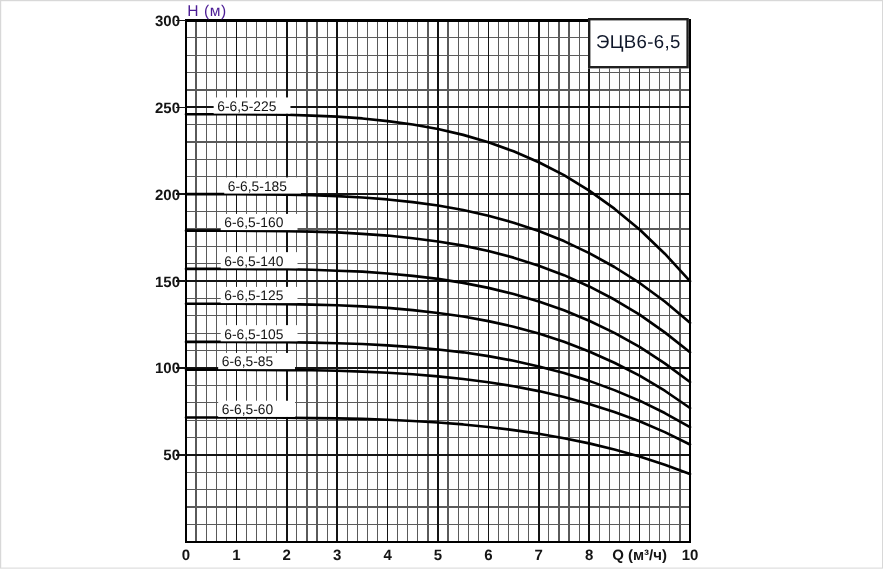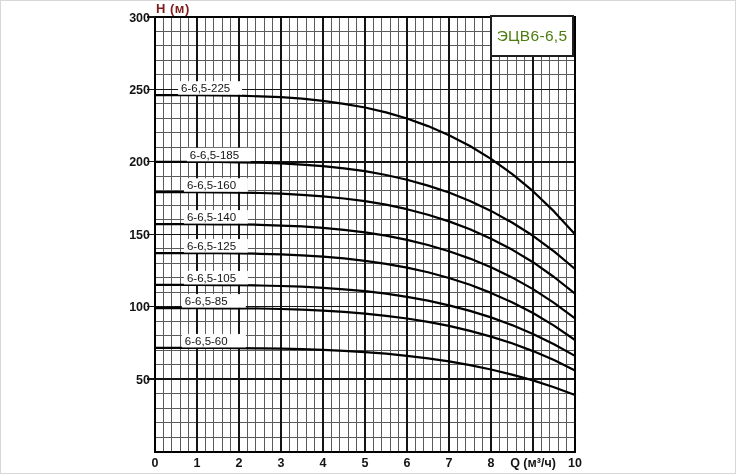--- a/index.html
+++ b/index.html
@@ -5,27 +5,27 @@
   * { margin: 0; padding: 0; box-sizing: border-box; }
   html, body { width: 736px; height: 474px; background: #ffffff; overflow: hidden; }
   body { position: relative; font-family: "Liberation Sans", "DejaVu Sans", sans-serif; color: #111; }
   .frame {
     position: absolute; left: 0; top: 0; width: 736px; height: 474px;
     border: 1px solid #d8d8d8; pointer-events: none;
   }
   #plot-svg { position: absolute; left: 0; top: 0; }
   .y-axis-title {
     position: absolute; left: 156px; top: 1px;
-    font-size: 13px; font-weight: bold; letter-spacing: 0.5px; color: #7f1d1d;
+    font-size: 13px; font-weight: normal; letter-spacing: 0.5px; color: #4c1d95;
   }
   .title-box {
     position: absolute; left: 490px; top: 15px; width: 84px; height: 42px;
     background: #ffffff; border: 2px solid #1f1f1f;
     display: flex; align-items: center; justify-content: center;
-    font-size: 15.5px; color: #4d7c0f; letter-spacing: 0.3px;
+    font-size: 15.5px; color: #0f172a; letter-spacing: 0.3px;
   }
 </style>
 </head>
 <body>
 
 <div class="frame"></div>
 
 <svg id="plot-svg" width="736" height="474">
     <line x1="163.4" y1="17" x2="163.4" y2="451.5" stroke="#5a5a5a" stroke-width="1" shape-rendering="crispEdges"></line>
     <line x1="171.8" y1="17" x2="171.8" y2="451.5" stroke="#5a5a5a" stroke-width="1" shape-rendering="crispEdges"></line>

